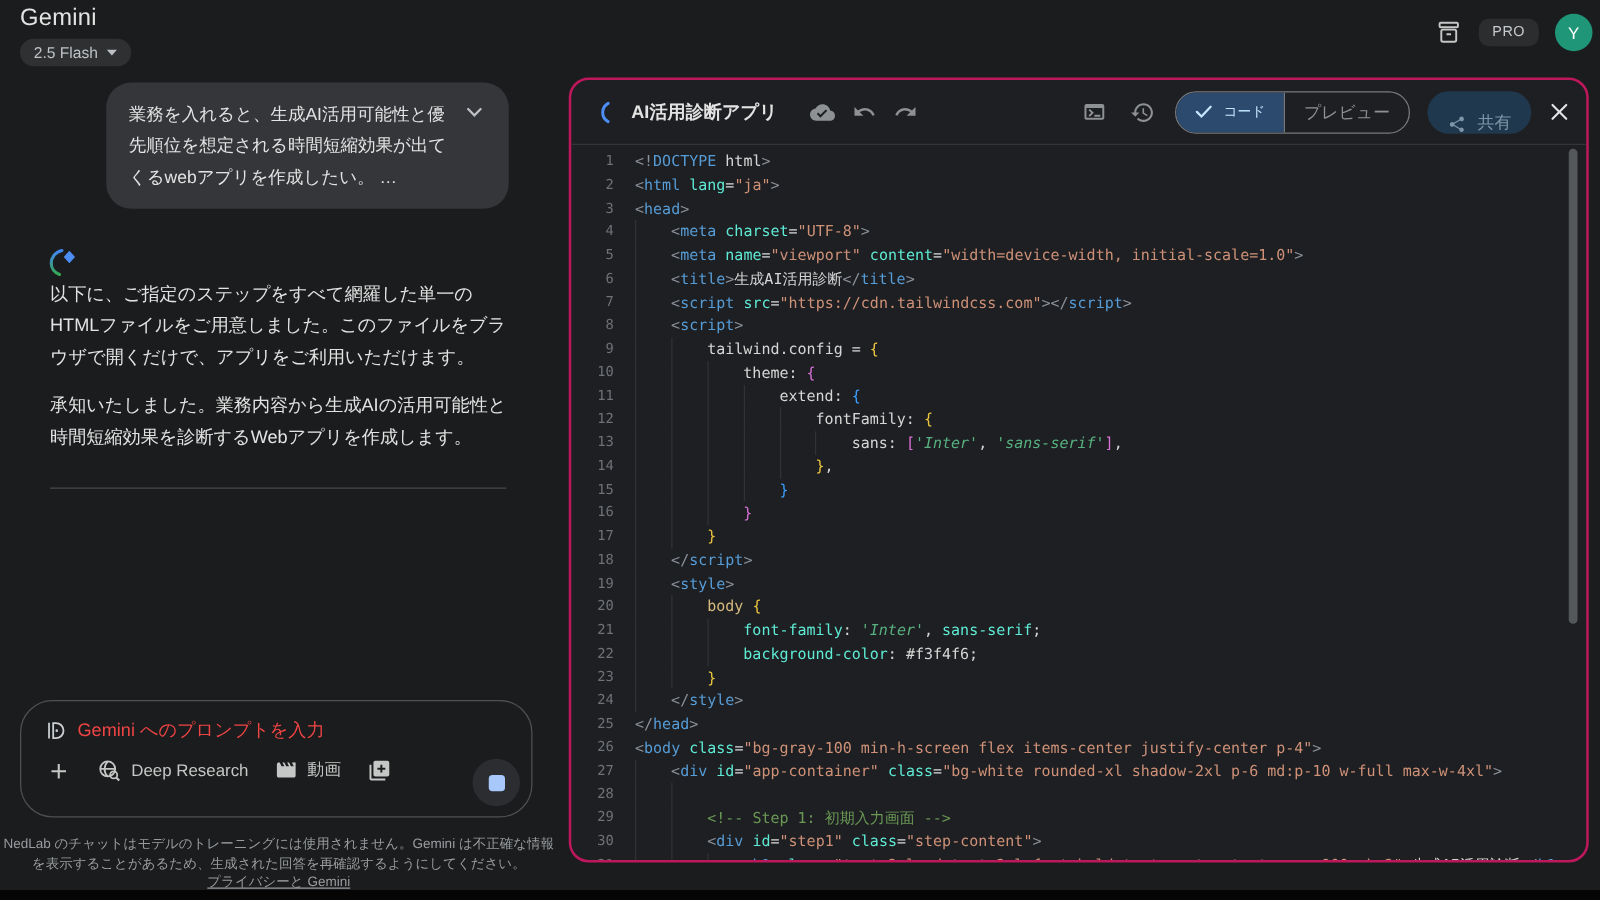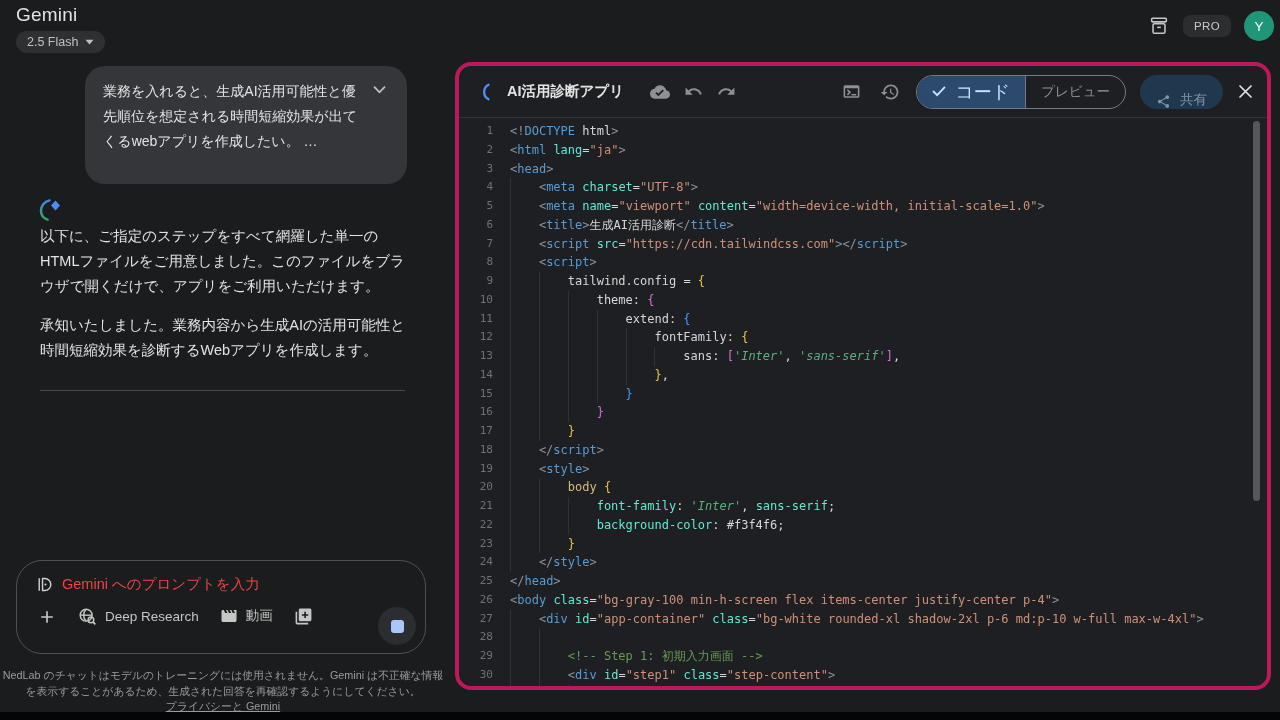--- a/index.html
+++ b/index.html
@@ -15,21 +15,21 @@
   .brand{position:absolute;left:16px;top:4px;font-size:19px;color:#e3e3e3;letter-spacing:.2px;}
   .model-pill{position:absolute;left:16px;top:31px;display:inline-flex;align-items:center;gap:7px;
     background:#2f3031;border-radius:14px;padding:4px 11px;font-size:12.5px;color:#bdc1c6;cursor:pointer;}
   .topbar-right{position:absolute;right:6px;top:11px;display:flex;align-items:center;gap:13px;}
   .pro-pill{background:#2c2d2f;border-radius:8px;padding:5px 11px;font-size:11.5px;color:#c7cacd;letter-spacing:.4px;}
   .avatar{width:30px;height:30px;border-radius:50%;background:#1f9678;color:#fff;font-size:13.5px;
     display:flex;align-items:center;justify-content:center;}
 
   
   .user-bubble{position:absolute;left:85px;top:66px;width:292px;background:#343639;border-radius:20px;
-    padding:13px 12px 30px 18px;display:flex;gap:10px;}
+    padding:13px 12px 13px 18px;display:flex;gap:10px;}
   .user-text{width:260px;font-size:14px;line-height:25px;color:#e3e3e3;}
   .bubble-chevron{margin-top:7px;flex:0 0 auto;cursor:pointer;}
 
   .gem-icon{position:absolute;left:37px;top:197px;}
   .resp{position:absolute;left:40px;top:224px;width:372px;color:#e3e3e3;font-size:14.5px;line-height:25px;}
   .resp p{margin:0 0 14px 0;}
   .divider{position:absolute;left:40px;top:390px;width:365px;height:1px;background:#47494d;}
 
   
   .composer{position:absolute;left:16px;top:560px;width:410px;height:94px;border:1px solid #4e5054;
@@ -43,31 +43,31 @@
     justify-content:center;margin-left:auto;cursor:pointer;}
   .stop-sq{width:13px;height:13px;border-radius:3px;background:#a8c7fa;}
 
   .footer{position:absolute;left:1px;top:668px;width:444px;text-align:center;font-size:10.8px;
     line-height:15.5px;color:#999c9f;}
   .privacy{text-decoration:underline;color:#999c9f;cursor:pointer;}
   .bottom-strip{position:absolute;left:0;right:0;bottom:0;height:8px;background:#050505;}
 
   
   .canvas{position:absolute;left:455px;top:62px;width:816px;height:628px;background:#1e1f22;
-    border:4px solid #be185d;border-radius:16px;overflow:hidden;box-sizing:border-box;}
+    border:2px solid #be185d;border-radius:16px;overflow:hidden;box-sizing:border-box;}
   .canvas-header{height:52px;display:flex;align-items:center;padding:0 14px 0 16px;
     border-bottom:1px solid #323437;box-sizing:border-box;}
   .canvas-title{font-size:14.5px;font-weight:600;color:#e3e3e3;margin:0 12px 0 12px;white-space:nowrap;}
   .hicon{flex:0 0 auto;cursor:pointer;}
   .hgap{margin-left:14px;}
   .spacer{flex:1;}
   .toggle{display:flex;height:34px;border:1px solid #767a7e;border-radius:18px;overflow:hidden;
     box-sizing:border-box;margin-left:16px;}
   .tseg-code{display:flex;align-items:center;gap:9px;padding:0 15px;background:#2c4a6e;color:#c2e7ff;
-    font-size:18px;cursor:pointer;}
+    font-size:11px;cursor:pointer;}
   .tseg-prev{display:flex;align-items:center;padding:0 15px;color:#8e9194;font-size:13.5px;
     border-left:1px solid #767a7e;cursor:pointer;}
   .share-btn{display:flex;align-items:flex-end;gap:9px;height:34px;padding:0 16px;border-radius:17px;
     background:#20384e;color:#7f96a8;font-size:13.5px;margin-left:14px;cursor:pointer;}
   .close-btn{margin-left:15px;cursor:pointer;}
 
   
   .code{position:absolute;left:0;right:0;top:53px;bottom:0;padding:3px 0 0 10px;overflow:hidden;
     font-family:"DejaVu Sans Mono",monospace;font-size:12px;}
   .cl{display:flex;height:18.76px;line-height:18.76px;}

